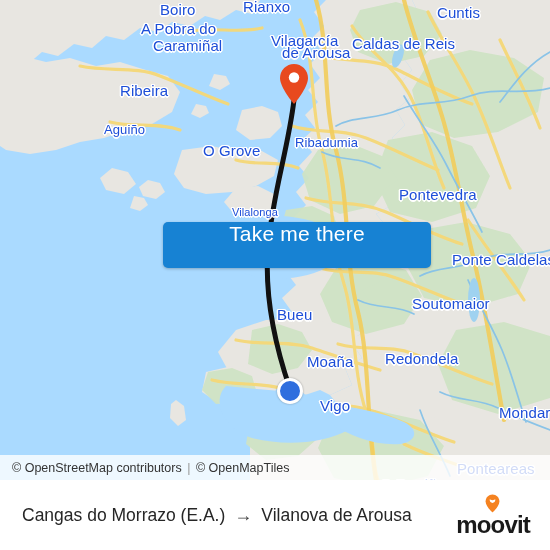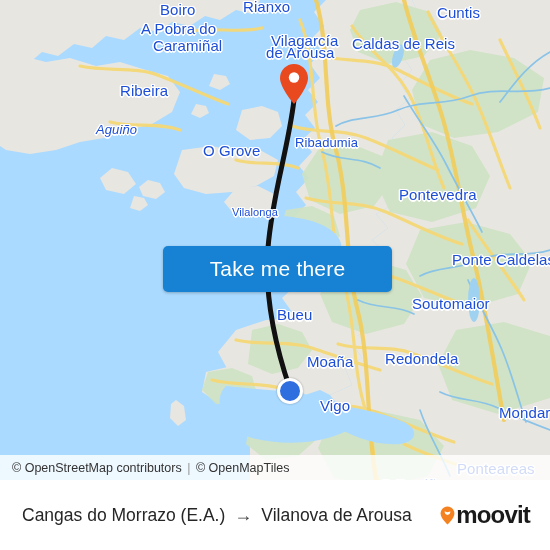--- a/index.html
+++ b/index.html
@@ -78,36 +78,35 @@
     box-sizing: border-box;
     transform: translate(-50%, -50%);
     box-shadow: 0 0 2px rgba(0,0,0,0.35);
   }
 
   
   .cta-button {
     position: absolute;
     left: 163px;
     top: 222px;
-    width: 229px;
+    width: 268px;
     height: 46px;
     background: #1782d3;
     border: none;
     border-radius: 5px;
     color: #ffffff;
     font-family: "Liberation Sans", sans-serif;
     font-size: 21px;
     letter-spacing: 0.2px;
     cursor: pointer;
     box-shadow: 0 1px 3px rgba(0,0,0,0.25);
     display: flex;
-    align-items: center;
+    align-items: flex-start;
     justify-content: center;
     padding: 0;
-    margin-top: 24px;
   }
 
   
   .attribution {
     position: absolute;
     left: 0;
     top: 455px;
     width: 550px;
     height: 25px;
     background: rgba(255,255,255,0.80);
@@ -149,20 +148,21 @@
     margin: 0 9px;
     font-size: 18px;
     color: #3c3c3c;
     line-height: 1;
   }
   .brand {
     display: flex;
     align-items: center;
     margin-left: auto;
     padding-right: 6px;
+    flex-direction: column;
   }
   .brand-mark {
     width: 15px;
     height: 19px;
     margin-right: 1px;
     display: block;
   }
   .brand-name {
     font-family: "Liberation Sans", sans-serif;
     font-size: 24px;
@@ -318,24 +318,24 @@
       <path d="M294,100 C288,150 272,196 268,248 C264,300 276,348 290,389" fill="none" stroke="#111111" stroke-width="5" stroke-linecap="round"></path>
     </svg>
 
     <div>
       <div class="map-label lg" style="left:160px; top:3px;">Boiro</div>
       <div class="map-label lg" style="left:243px; top:0px;">Rianxo</div>
       <div class="map-label lg" style="left:437px; top:6px;">Cuntis</div>
       <div class="map-label lg" style="left:141px; top:22px;">A Pobra do</div>
       <div class="map-label lg" style="left:153px; top:39px;">Caramiñal</div>
       <div class="map-label lg" style="left:271px; top:34px;">Vilagarcía</div>
-      <div class="map-label lg" style="left:266px; top:46px;">de Arousa</div>
+      <div class="map-label lg" style="left:282px; top:46px;">de Arousa</div>
       <div class="map-label lg" style="left:352px; top:37px;">Caldas de Reis</div>
       <div class="map-label lg" style="left:120px; top:84px;">Ribeira</div>
-      <div class="map-label md" style="left:96px; top:123px;font-style:italic;">Aguiño</div>
+      <div class="map-label md" style="left:104px; top:123px;">Aguiño</div>
       <div class="map-label lg" style="left:203px; top:144px;">O Grove</div>
       <div class="map-label md" style="left:295px; top:136px;">Ribadumia</div>
       <div class="map-label sm" style="left:232px; top:205px;">Vilalonga</div>
       <div class="map-label lg" style="left:363px; top:188px;padding-left:36px;">Pontevedra</div>
       <div class="map-label lg" style="left:452px; top:253px;">Ponte Caldelas</div>
       <div class="map-label lg" style="left:412px; top:297px;">Soutomaior</div>
       <div class="map-label lg" style="left:277px; top:308px;">Bueu</div>
       <div class="map-label lg" style="left:307px; top:355px;text-align:center;">Moaña</div>
       <div class="map-label lg" style="left:385px; top:352px;">Redondela</div>
       <div class="map-label lg" style="left:320px; top:399px;">Vigo</div>

